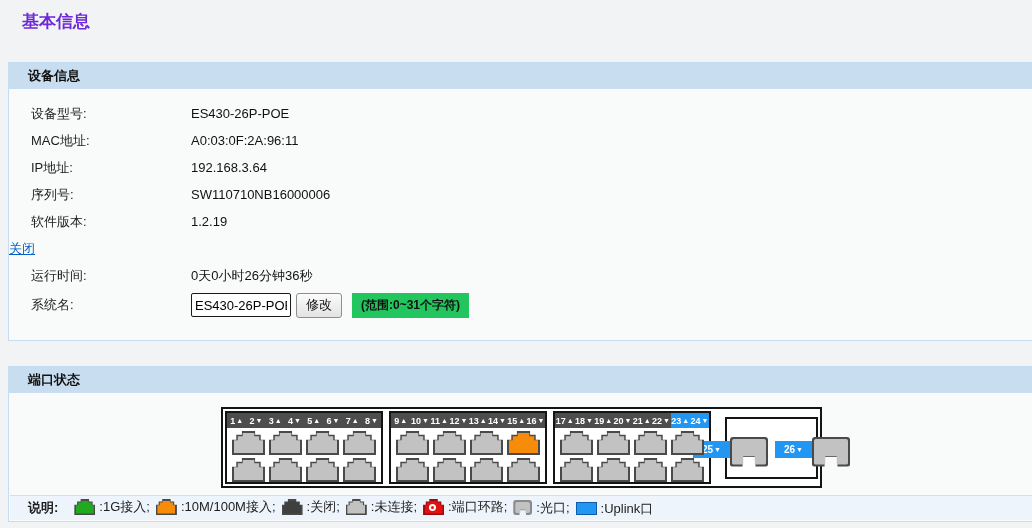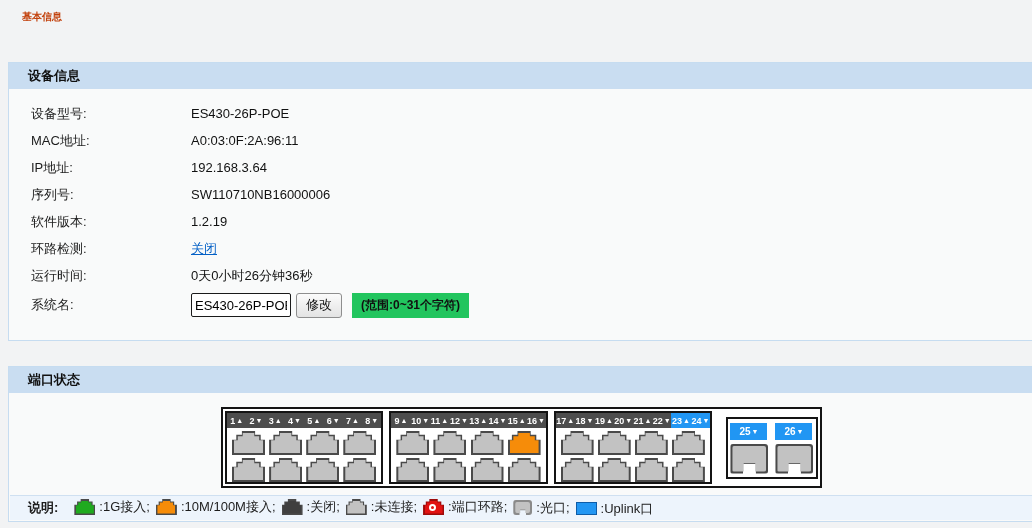--- a/index.html
+++ b/index.html
@@ -8,21 +8,21 @@
     font-family:"Liberation Sans","DejaVu Sans",sans-serif;
     background:#f2f3f4;
     color:#1c1c1c;
     position:relative;
     font-size:13px;
   }
   :root {
     --rj45shape: polygon(0% 100%, 0% 36%, 13% 36%, 13% 16%, 30% 16%, 30% 0%, 70% 0%, 70% 16%, 87% 16%, 87% 36%, 100% 36%, 100% 100%);
     --sfpshape: polygon(0% 0%, 100% 0%, 100% 100%, 67% 100%, 67% 68%, 33% 68%, 33% 100%, 0% 100%);
   }
-  .page-title { position:absolute; top:10px; left:22px; font-weight:bold; font-size:10px; color:#c2410c;font-family:Liberation Serif, serif; }
+  .page-title { position:absolute; top:10px; left:22px; font-weight:bold; font-size:17px; color:#6d28d9;font-family:Liberation Serif, serif; }
 
   .panel { position:absolute; left:8px; width:1027px; background:#f9fafa; border:1px solid #c6dcf0; }
   .panel-header { height:26px; line-height:26px; background:#c9ddf1; font-weight:bold; font-size:13px; padding-left:19px; color:#111; }
   #panel-device { top:62px; height:279px; }
   #panel-ports  { top:366px; height:156px; }
 
   .rows { padding-top:11px; }
   .row { height:27px; display:flex; align-items:center; }
   .row-sys { height:32px; }
   .flabel { margin-left:22px; width:160px; font-size:13px; color:#1c1c1c; }
@@ -63,21 +63,21 @@
   .rj45 { position:relative; display:inline-block; }
   .rj45::before { content:""; position:absolute; inset:0; background:var(--edge,#4a4a4a); clip-path:var(--rj45shape); }
   .rj45::after  { content:""; position:absolute; inset:2px; background:var(--fill,#c2c2c2); clip-path:var(--rj45shape); }
   .port { width:33px; height:24px; }
 
   .sfp-group {
     width:93px; height:62px; border:2px solid #141414; background:#fff;
     margin-left:8px; align-self:center; display:flex; justify-content:center;
     gap:7px; padding-top:4px;
   }
-  .sfp-col { display:flex; flex-direction:column; align-items:flex-start; }
+  .sfp-col { display:flex; flex-direction:row; align-items:center; }
   .sfp-label {
     width:37px; height:17px; background:#2196f3; color:#fff; font-size:10px; font-weight:bold;
     display:flex; align-items:center; justify-content:center;
   }
   .sfpshape { position:relative; display:inline-block; }
   .sfpshape::before { content:""; position:absolute; inset:0; background:var(--edge,#4a4a4a); clip-path:var(--sfpshape); border-radius:3px; }
   .sfpshape::after  { content:""; position:absolute; inset:2px; background:var(--fill,#bdbdbd); clip-path:var(--sfpshape); border-radius:2px; }
   .sfp-port { width:38px; height:30px; margin-top:4px; }
 
   
@@ -121,21 +121,20 @@
     </div>
     <div class="row">
       <div class="flabel">序列号:</div>
       <div class="fvalue">SW110710NB16000006</div>
     </div>
     <div class="row">
       <div class="flabel">软件版本:</div>
       <div class="fvalue">1.2.19</div>
     </div>
     <div class="row">
-      <div class="flabel">环路检测:</div>
       <div class="fvalue">
           <a href="#" class="flink">关闭</a>
         </div>
     </div>
     <div class="row">
       <div class="flabel">运行时间:</div>
       <div class="fvalue">0天0小时26分钟36秒</div>
     </div>
     <div class="row row-sys">
       <div class="flabel">系统名:</div>

